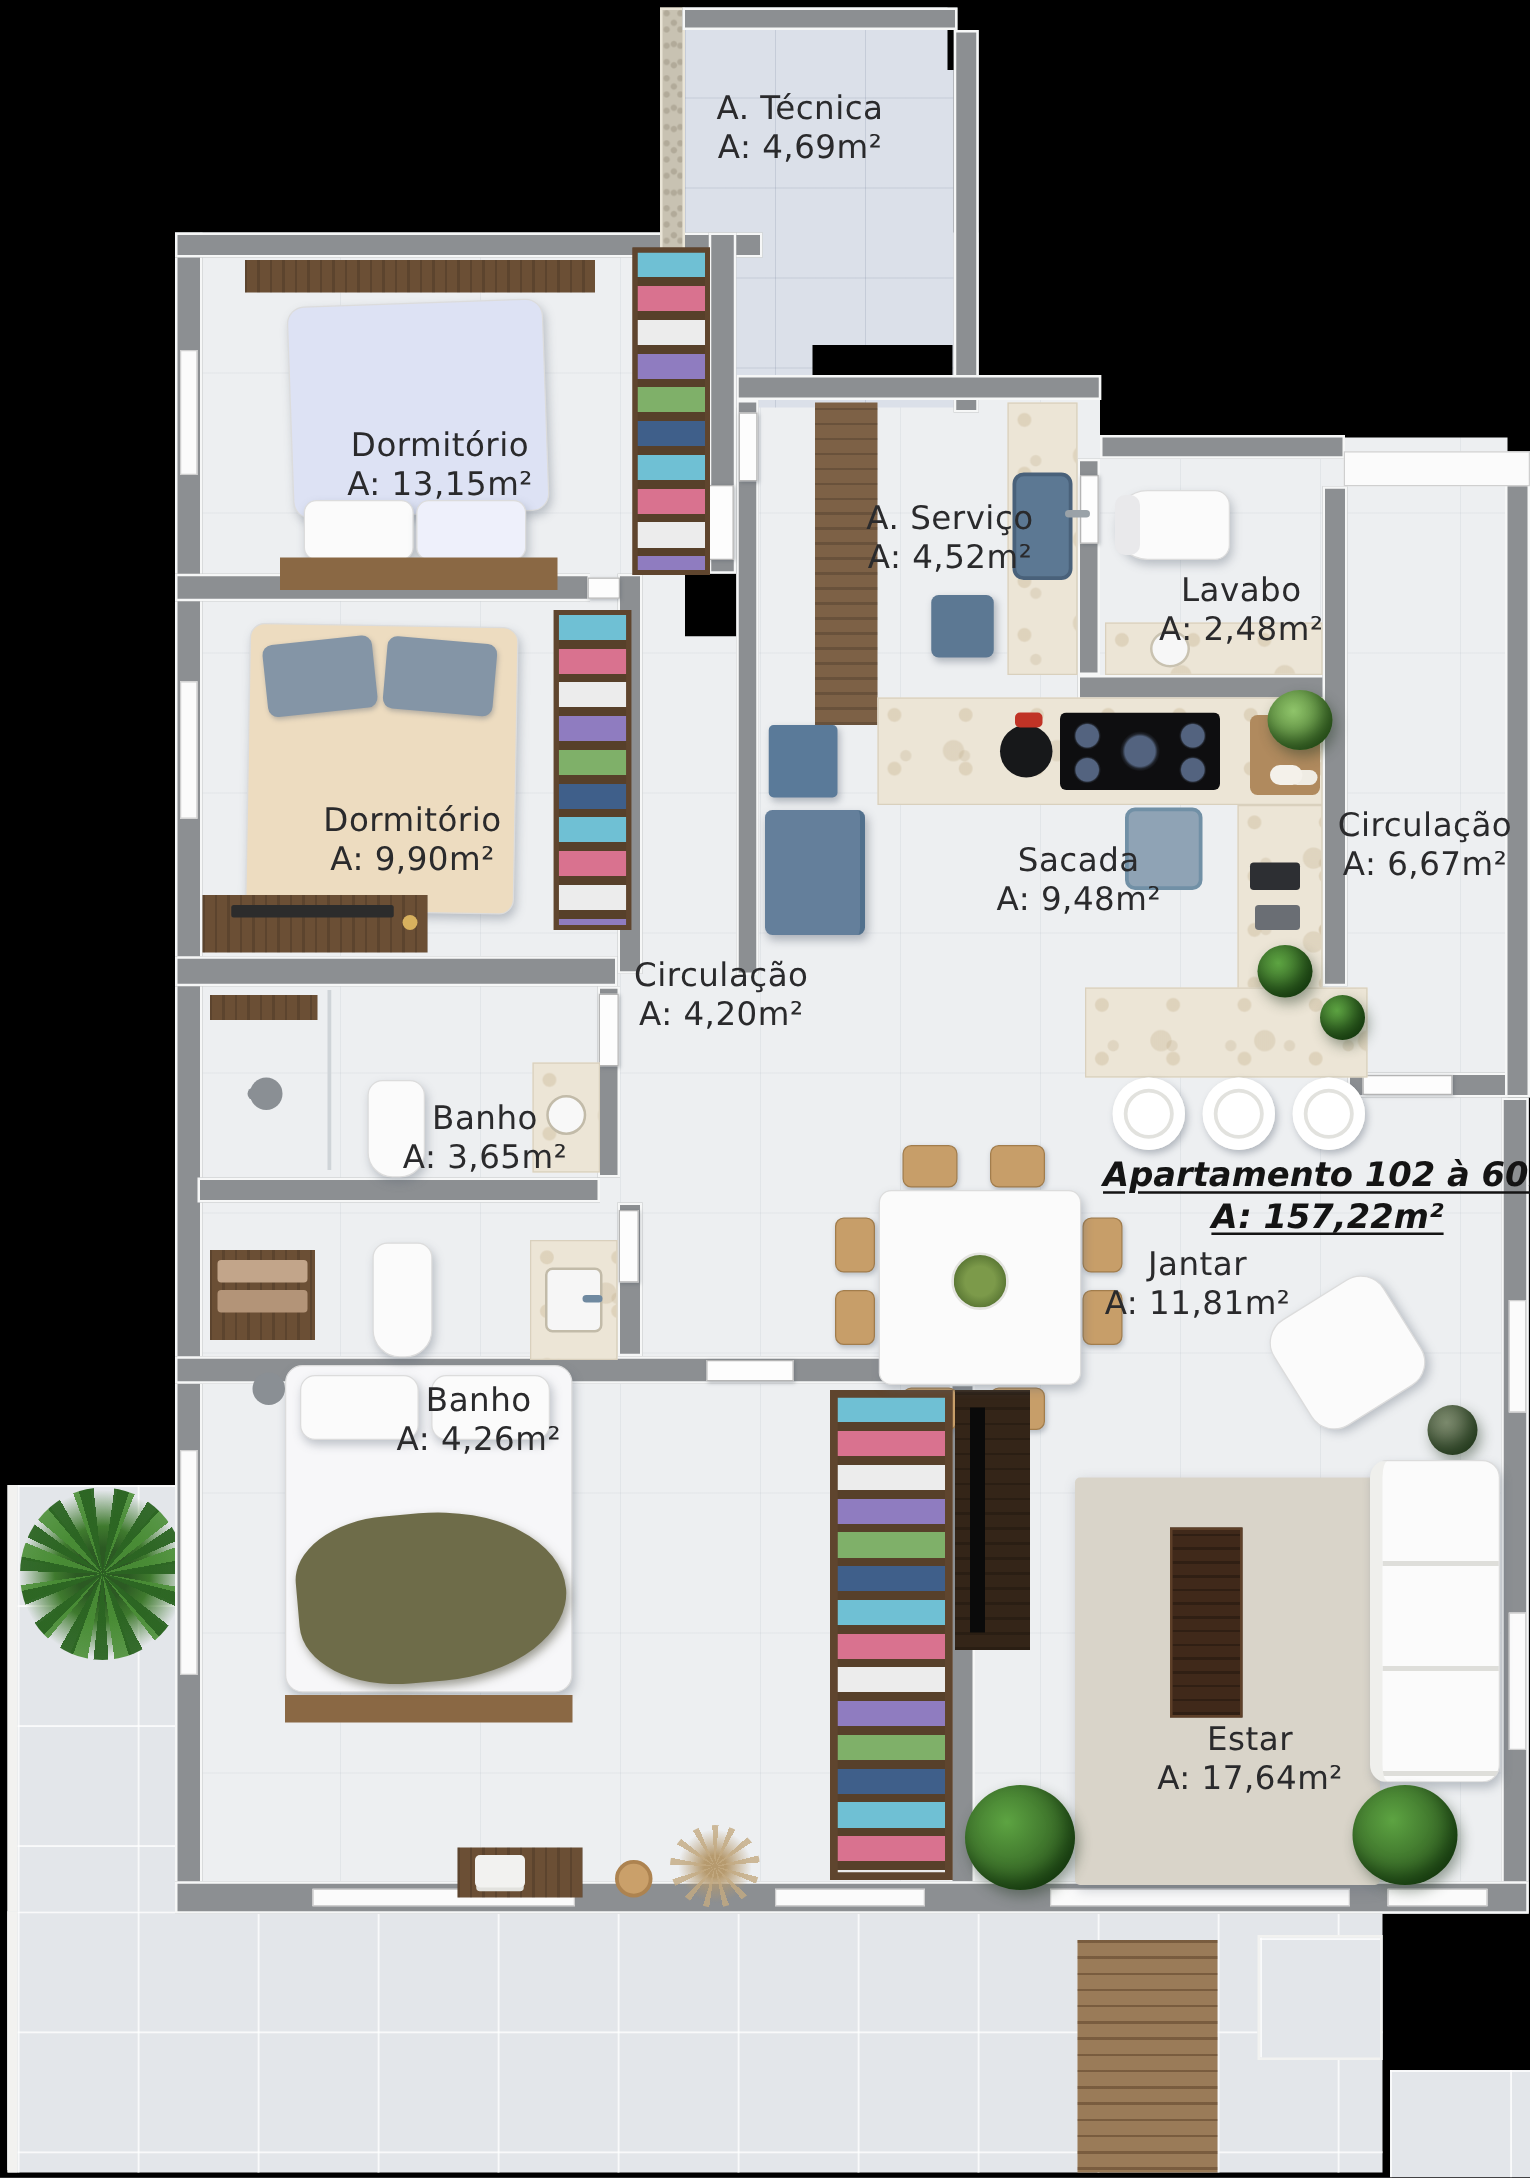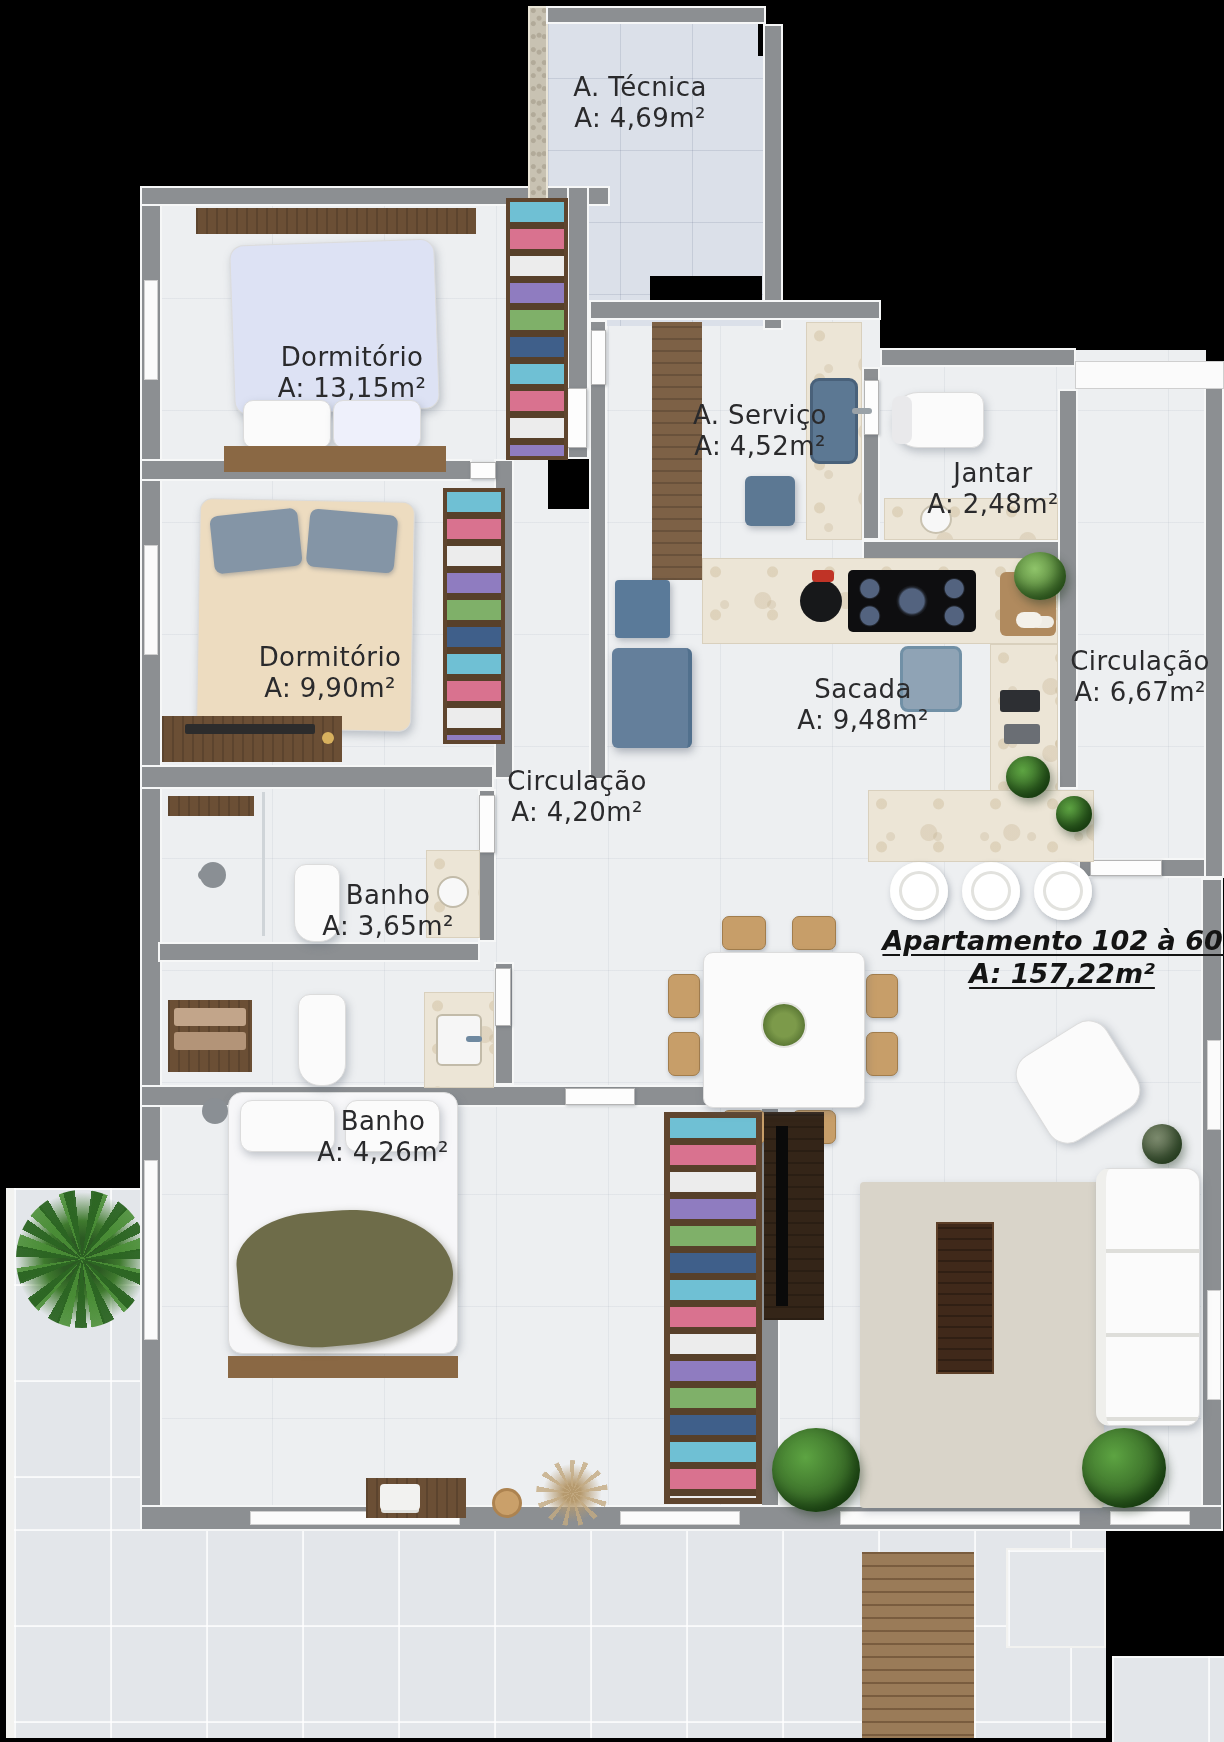--- a/index.html
+++ b/index.html
@@ -224,21 +224,21 @@
   </div>
   <div class="rlabel" style="left:352px;top:342px;">
     <div>Dormitório</div>
     <div>A: 13,15m²</div>
   </div>
   <div class="rlabel" style="left:760px;top:400px;">
     <div>A. Serviço</div>
     <div>A: 4,52m²</div>
   </div>
   <div class="rlabel" style="left:993px;top:458px;">
-    <div>Jantar</div>
+    <div>Lavabo</div>
     <div>A: 2,48m²</div>
   </div>
   <div class="rlabel" style="left:330px;top:642px;">
     <div>Dormitório</div>
     <div>A: 9,90m²</div>
   </div>
   <div class="rlabel" style="left:863px;top:674px;">
     <div>Sacada</div>
     <div>A: 9,48m²</div>
   </div>
@@ -251,19 +251,27 @@
     <div>A: 4,20m²</div>
   </div>
   <div class="rlabel" style="left:388px;top:880px;">
     <div>Banho</div>
     <div>A: 3,65m²</div>
   </div>
   <div class="rlabel" style="left:383px;top:1106px;">
     <div>Banho</div>
     <div>A: 4,26m²</div>
   </div>
+  <div class="rlabel" style="left:958px;top:997px;">
+    <div>Jantar</div>
+    <div>A: 11,81m²</div>
+  </div>
+  <div class="rlabel" style="left:1000px;top:1377px;">
+    <div>Estar</div>
+    <div>A: 17,64m²</div>
+  </div>
 
   <div class="ptitle" style="left:1062px;top:924px;">
     <div>Apartamento 102 à 602</div>
     <div>A: 157,22m²</div>
   </div>
 
 </div>
 
 </body></html>

